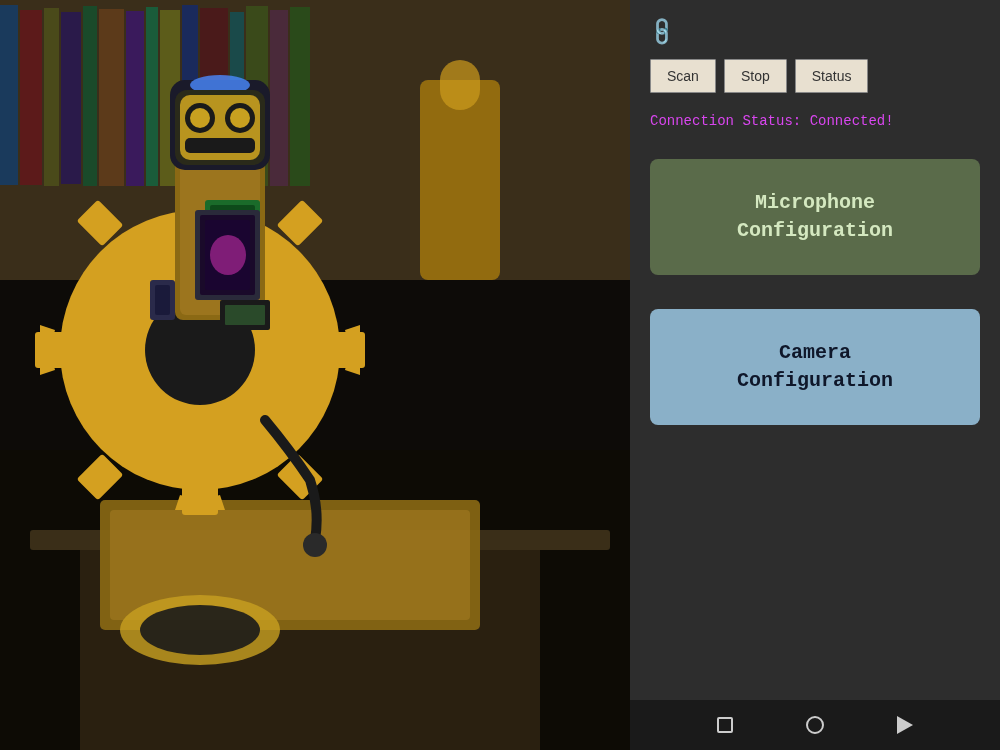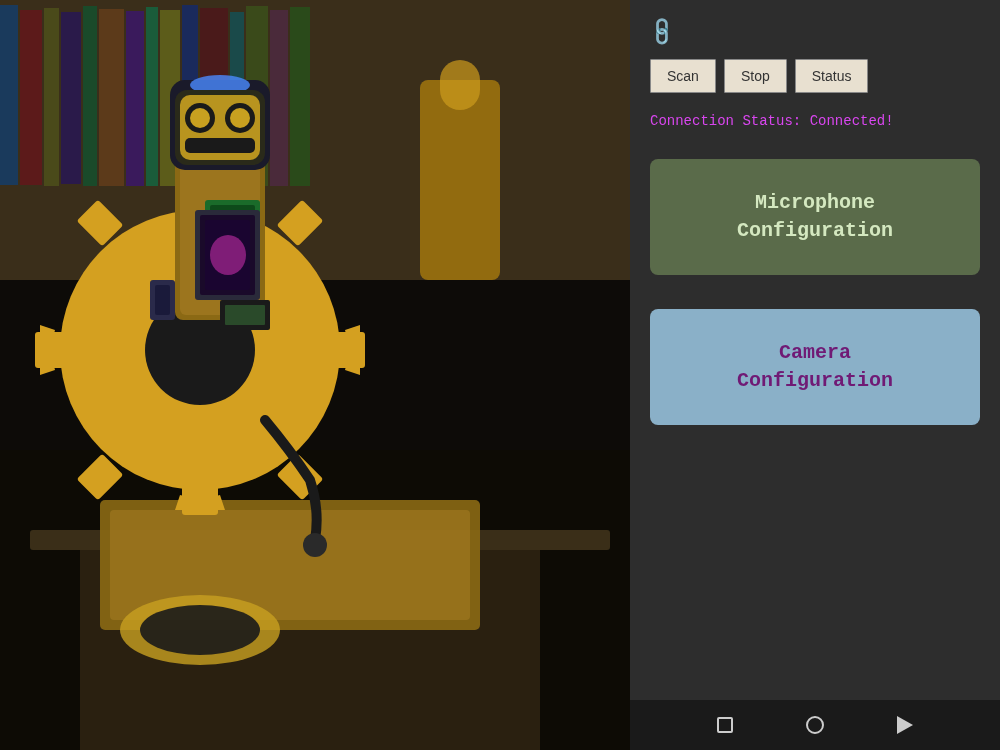--- a/index.html
+++ b/index.html
@@ -89,21 +89,21 @@
       text-align: center;
     }
 
     .mic-config-btn {
       background: #5a6b4a;
       color: #d4e8c0;
     }
 
     .cam-config-btn {
       background: #8ab0c8;
-      color: #701a75;
+      color: #0f172a;
       margin-top: 24px;
     }
 
     
     .bottom-nav {
       margin-top: auto;
       height: 50px;
       background: #1a1a1a;
       display: flex;
       align-items: center;

